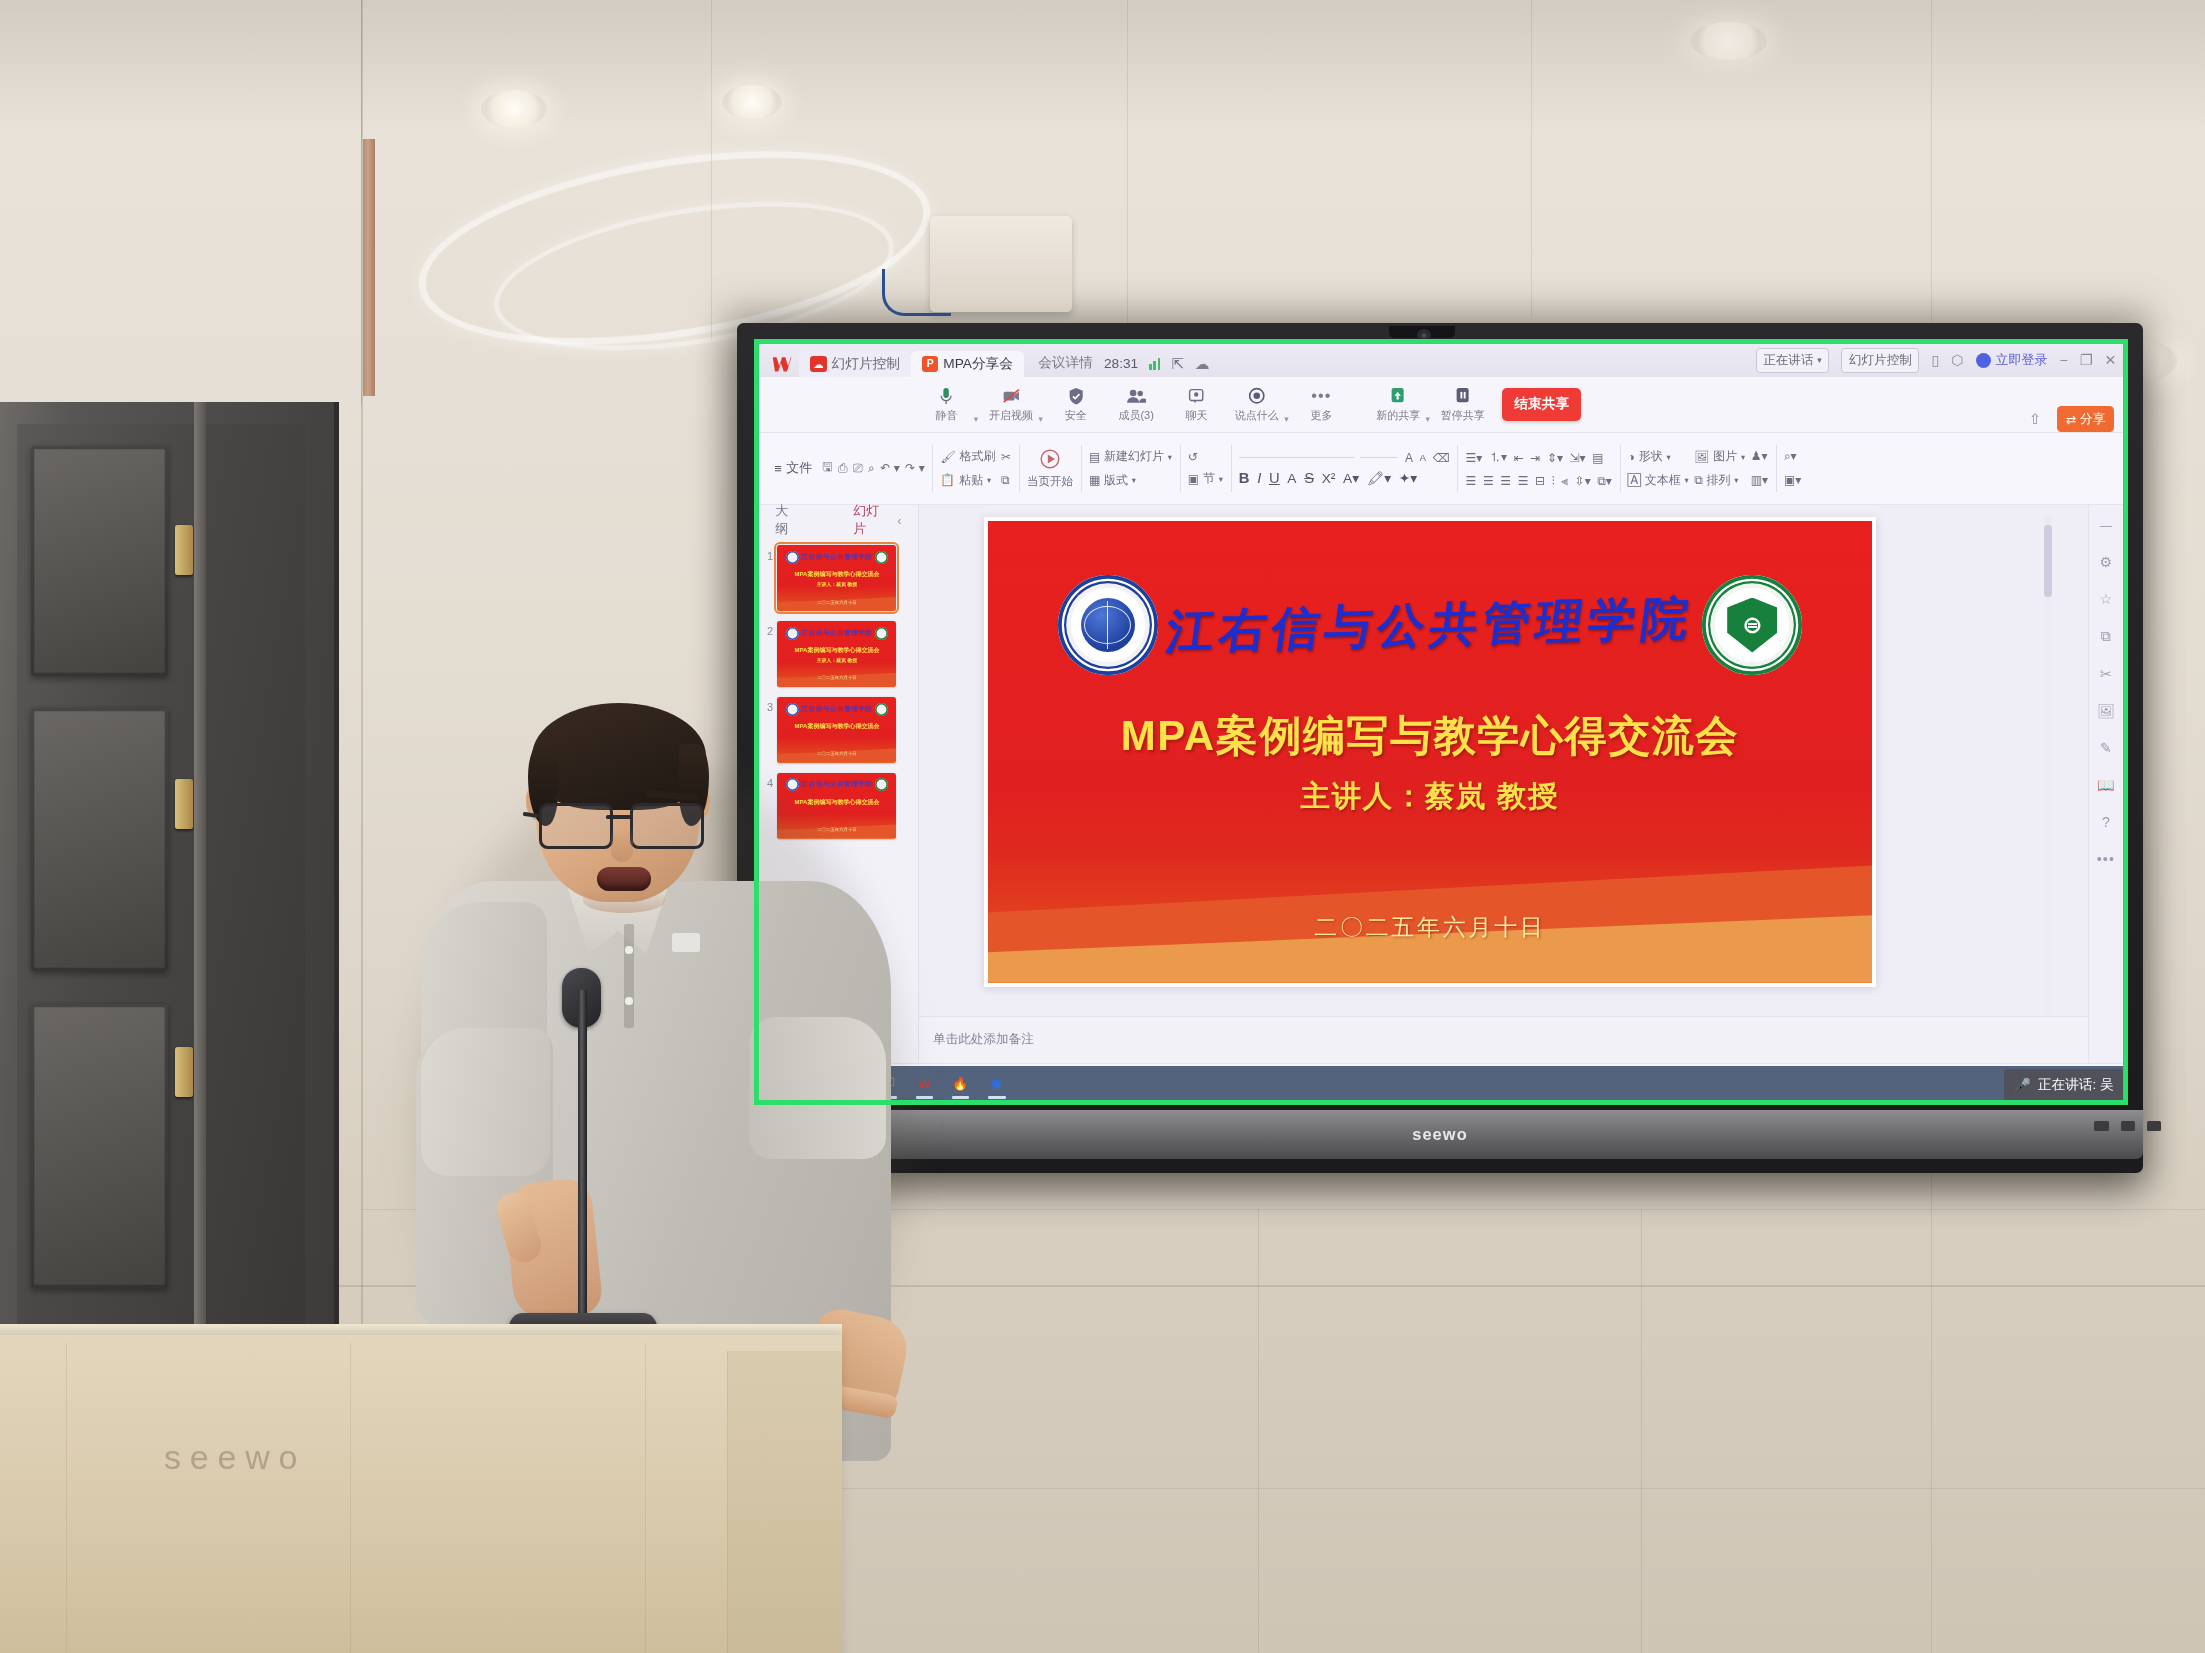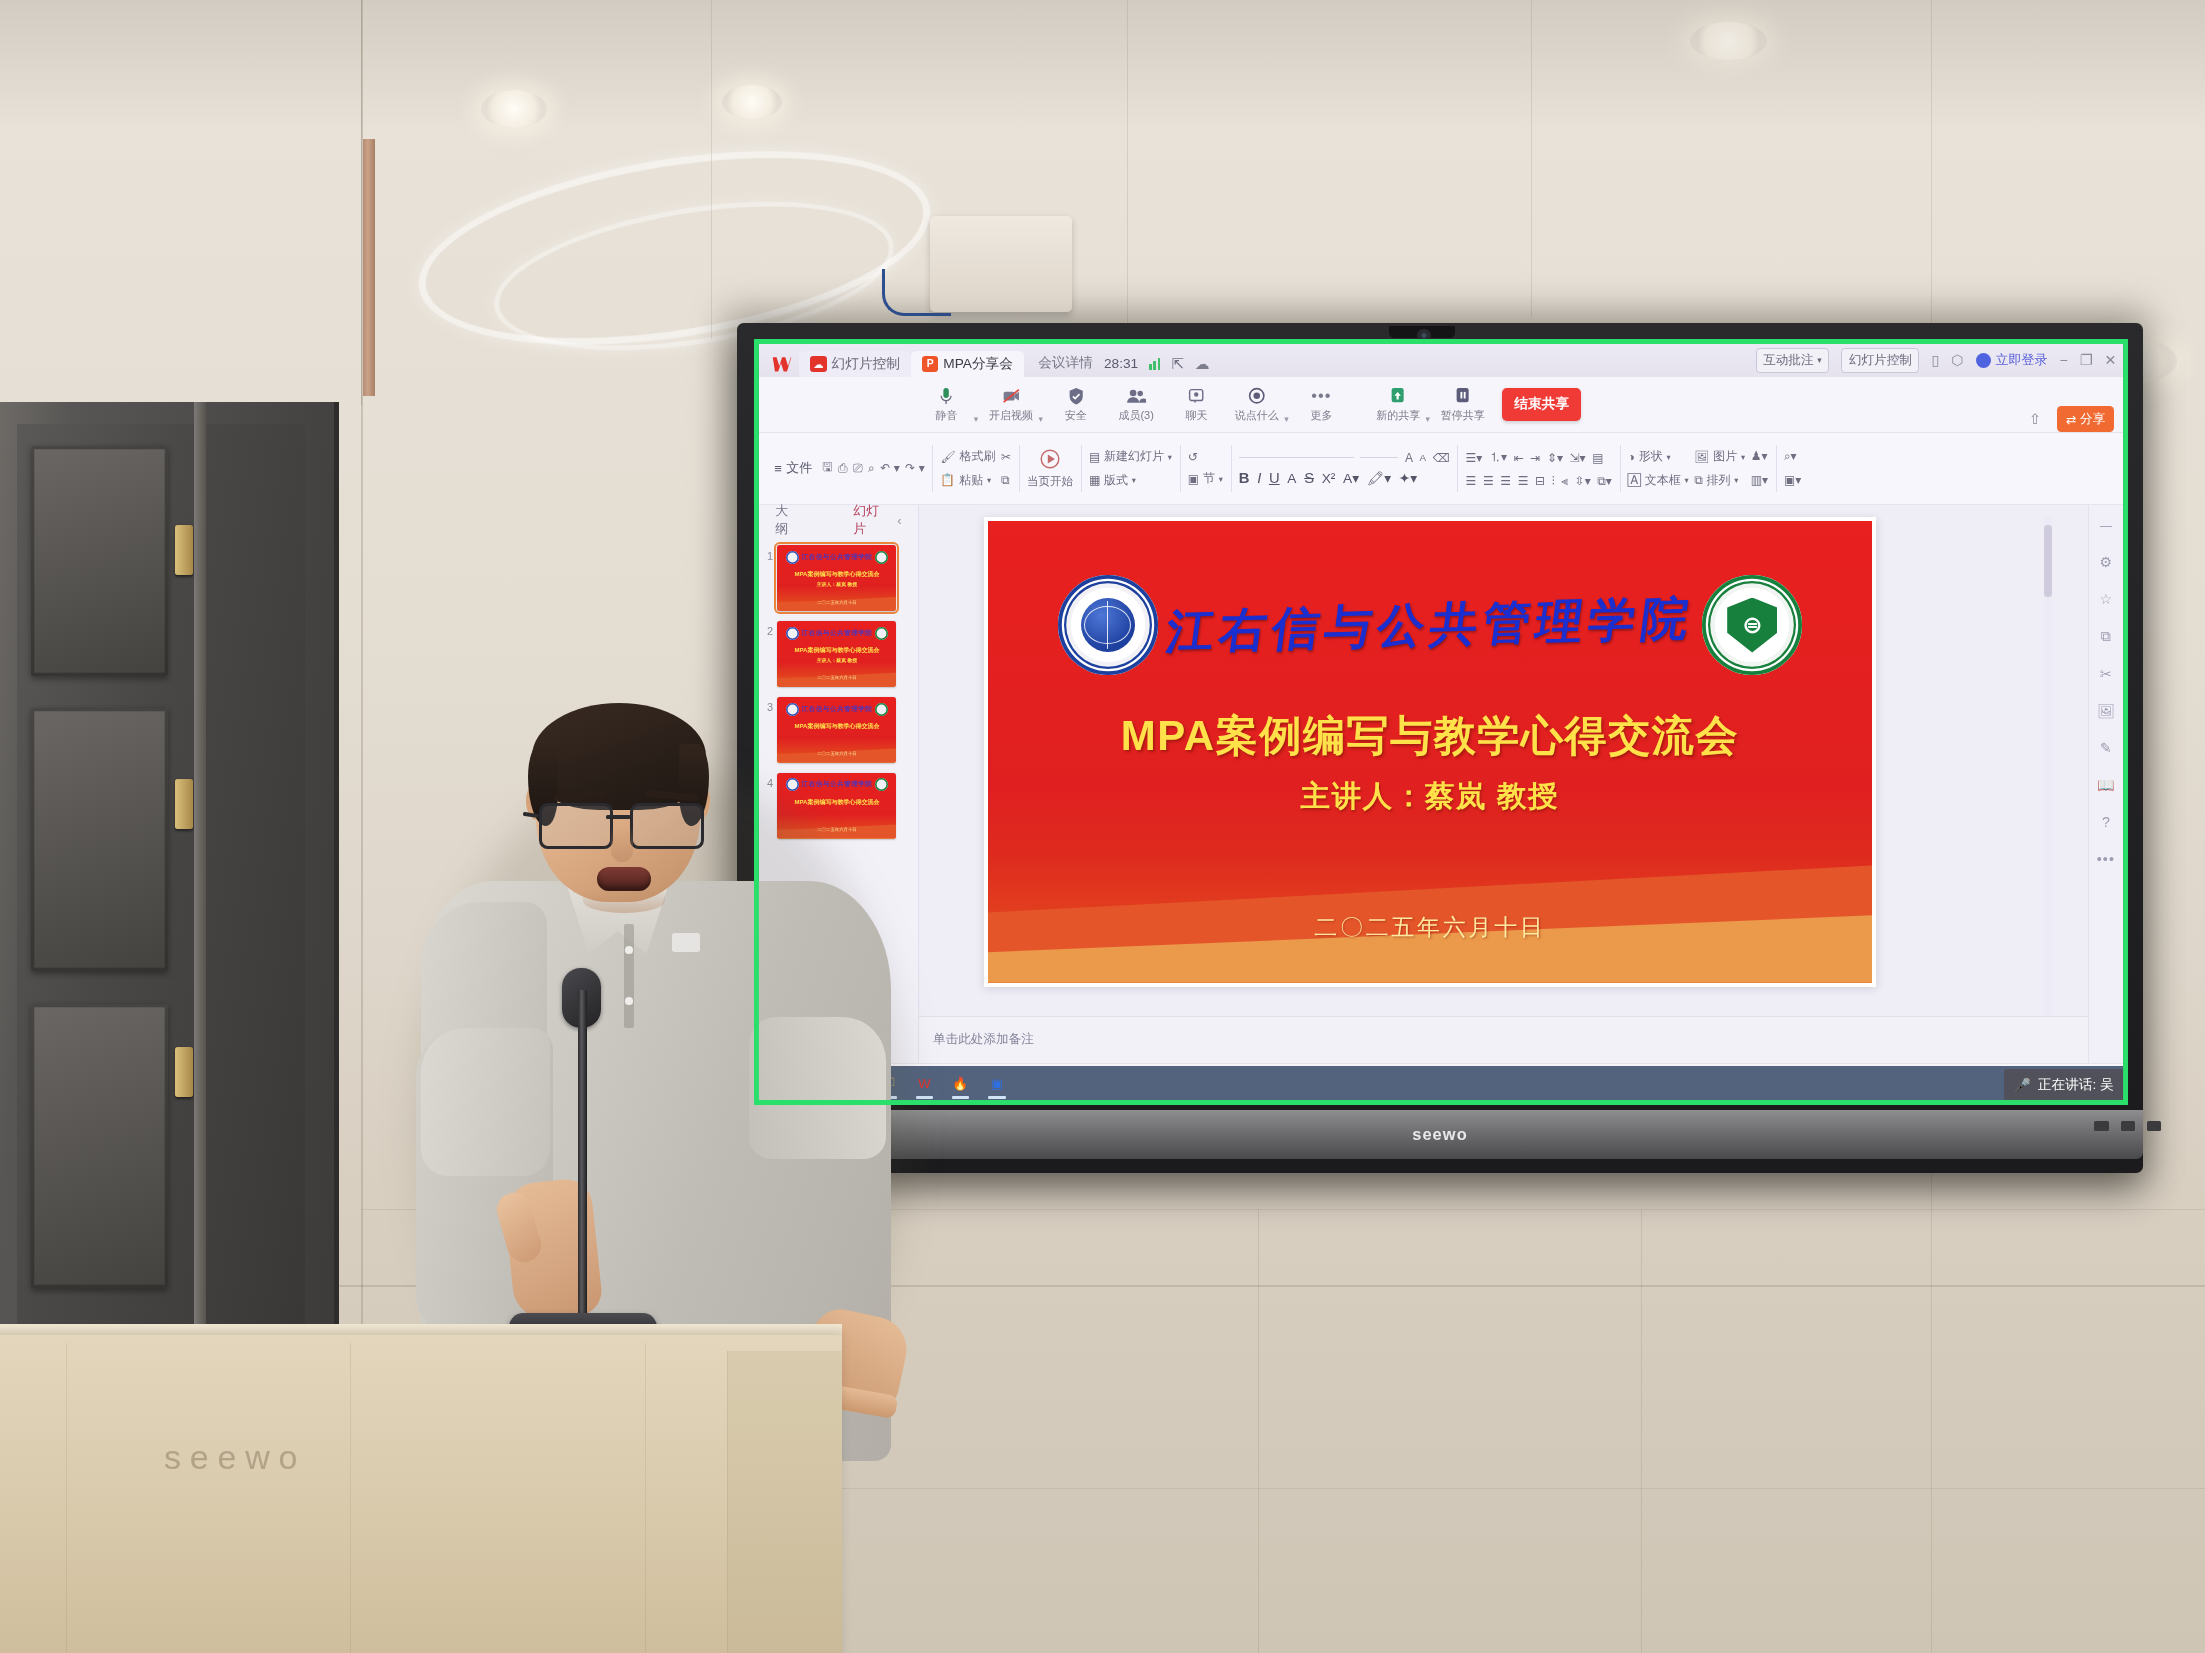--- a/index.html
+++ b/index.html
@@ -354,21 +354,21 @@
           <span class="bars">
               <i style="height:5.5px"></i>
               <i style="height:8.8px"></i>
               <i style="height:12px"></i>
             </span>
           <span style="font-size:14.8px;color:#6f6f80;">⇱</span>
           <span style="font-size:14.8px;color:#7d7d8e;">☁</span>
         </div>
         <div class="tb-right">
           <span class="chipbtn">
-            <span>互动批注</span>
+            <span>正在讲话</span>
             <span style="font-size:8.8px;">▾</span>
           </span>
           <span class="chipbtn">
             <span>幻灯片控制</span>
           </span>
           <span class="winicon">▯</span>
           <span class="winicon">⬡</span>
           <span class="loginpill">
             <span class="avat"></span>
             <span>立即登录</span>

